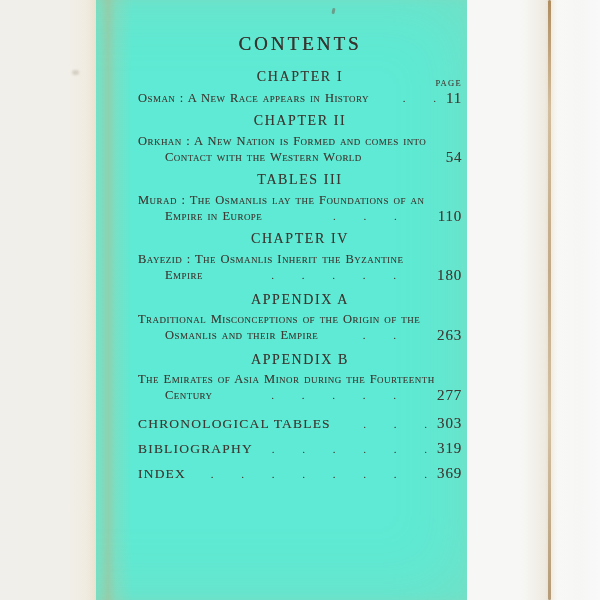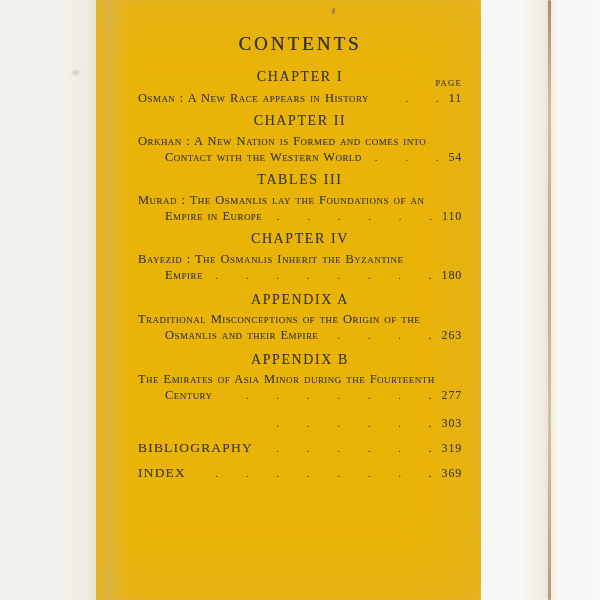--- a/index.html
+++ b/index.html
@@ -12,23 +12,22 @@
 
   
   .bg-right {
     position: absolute; left: 551px; top: 0; width: 49px; height: 600px;
     background: linear-gradient(to right, #f1ecdf 0px, #f8f9f7 7px, #f6f7f5 60%, #f8f9f8 100%);
   }
 
   
   .book-page {
     position: absolute; left: 0; top: 0; width: 467px; height: 600px;
-    background: #eab308;
+    background: #5eead4;
     box-shadow: inset 0 0 70px rgba(200,180,140,0.22), inset 0 0 10px rgba(215,195,155,0.12);
-    padding-left: 14px;
   }
   .facing-page {
     position: absolute; left: 0; top: 0; width: 96px; height: 600px;
     background: linear-gradient(to right, #f0efeb 0%, #f1efe9 70%, #efeadd 100%);
   }
   .gutter {
     position: absolute; left: 86px; top: 0; width: 46px; height: 600px;
     background:
       linear-gradient(to right,
         rgba(214,188,140,0) 0%,
@@ -84,31 +83,31 @@
   .s1 .chead { margin: 17px 0 7px; }
   .s2 .chead, .s3 .chead, .s4 .chead { margin: 8px 0 6px; }
   .s5 .chead, .s6 .chead { margin: 10px 0 5px; }
 
   .eline {
     display: flex; align-items: flex-end;
     font-size: 12.5px; line-height: 16px;
     font-variant: small-caps; font-variant-caps: small-caps;
     letter-spacing: 0.45px; word-spacing: 1px;
   }
-  .eline.cont { padding-left: 27px; }
+  .eline.cont { padding-left: 27px; gap: 31px; }
   .etext { white-space: nowrap; }
 
   .dots {
     flex: 1; min-width: 0; overflow: hidden; white-space: nowrap;
     direction: rtl; margin: 0 10px 0 12px;
     font-size: 11px; word-spacing: 25px; color: #454239;
     font-variant: normal; letter-spacing: 0;
   }
   .pnum {
-    font-size: 12px; letter-spacing: 0.8px; white-space: nowrap;
+    font-size: 15px; letter-spacing: 0.8px; white-space: nowrap;
     font-variant: normal; color: #3d3b35;
   }
 
   .bm-row {
     display: flex; align-items: baseline;
     font-size: 13.5px; line-height: 17px; letter-spacing: 1.2px;
     margin-top: 7px; color: #3c3a34;
   }
   .bm-first { margin-top: 12px; }
 </style>
@@ -201,20 +200,21 @@
           </div>
           <div class="eline cont">
             <span class="etext">Century</span>
             <span class="dots">. . . . . . . .</span>
             <span class="pnum">277</span>
           </div>
         </div>
       </div>
 
       <div class="bm-row bm-first">
+        <span class="etext">CHRONOLOGICAL TABLES</span>
         <span class="dots">. . . . . .</span>
         <span class="pnum">303</span>
       </div>
       <div class="bm-row">
         <span class="etext">BIBLIOGRAPHY</span>
         <span class="dots">. . . . . . . .</span>
         <span class="pnum">319</span>
       </div>
       <div class="bm-row">
         <span class="etext">INDEX</span>

